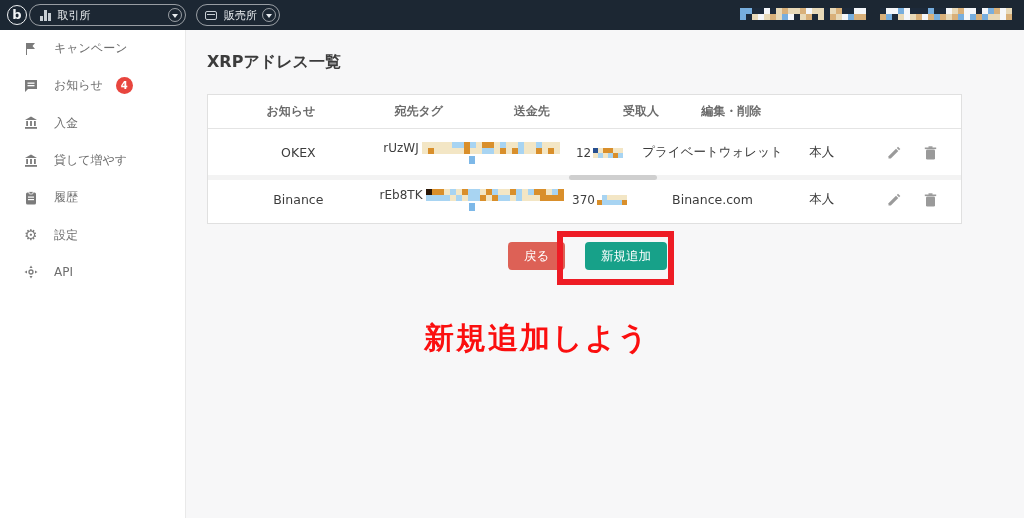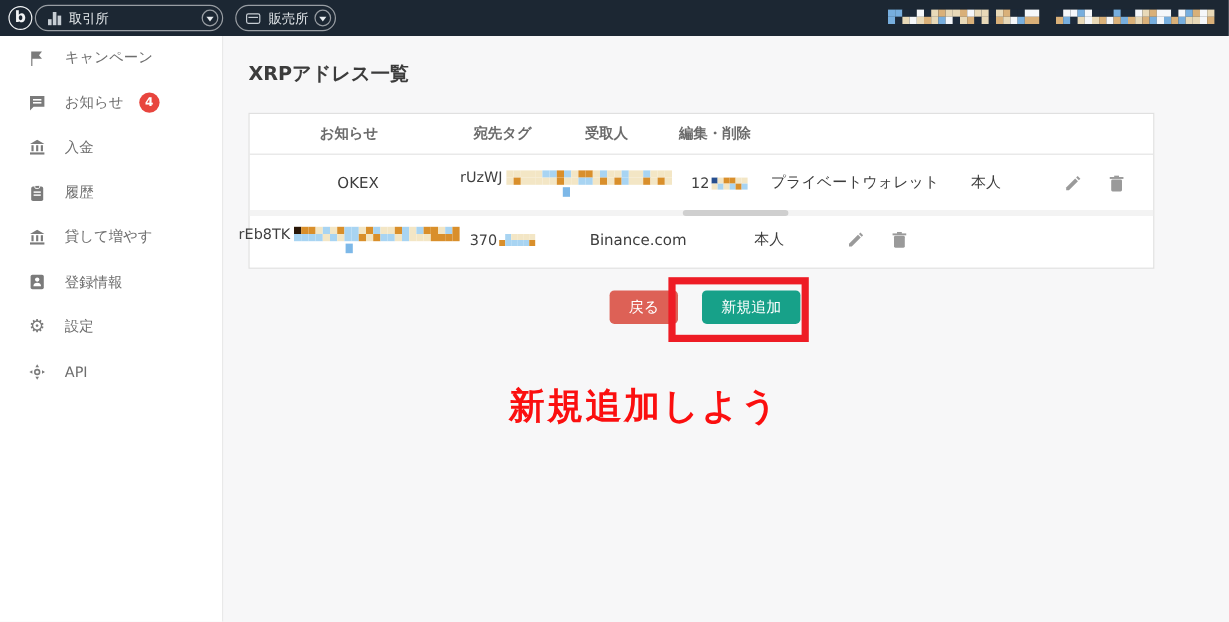--- a/index.html
+++ b/index.html
@@ -229,52 +229,42 @@
             </svg>
         </span>
         <span>入金</span>
       </li>
 
 
 
       <li>
         <span class="ic">
           <svg width="14" height="14" viewBox="0 0 14 14">
-              <rect x="2" y="1.5" width="10" height="12" rx="1.5" fill="#7b7b7b"></rect>
-              <rect x="5" y="0.5" width="4" height="2.5" rx="1" fill="#7b7b7b" stroke="#fff" stroke-width="0.8"></rect>
-              <rect x="4" y="5.5" width="6" height="1.2" fill="#fff"></rect>
-              <rect x="4" y="8" width="6" height="1.2" fill="#fff"></rect>
-            </svg>
-        </span>
-        <span>履歴</span>
-      </li>
-
-      <li>
-        <span class="ic">
-          <svg width="14" height="14" viewBox="0 0 14 14">
               <path d="M7 0.5 13 4H1z" fill="#7b7b7b"></path>
               <rect x="2.2" y="5" width="1.8" height="5" fill="#7b7b7b"></rect>
               <rect x="6.1" y="5" width="1.8" height="5" fill="#7b7b7b"></rect>
               <rect x="10" y="5" width="1.8" height="5" fill="#7b7b7b"></rect>
               <rect x="1" y="11" width="12" height="1.8" fill="#7b7b7b"></rect>
             </svg>
         </span>
         <span>貸して増やす</span>
       </li>
 
       <li>
         <span class="ic">
           <svg width="14" height="14" viewBox="0 0 14 14">
-              <rect x="1.5" y="1" width="11" height="12" rx="1.5" fill="#7b7b7b"></rect>
-              <circle cx="7" cy="5" r="1.8" fill="#fff"></circle>
-              <path d="M3.8 10.5c0-1.8 1.4-2.8 3.2-2.8s3.2 1 3.2 2.8z" fill="#fff"></path>
-            </svg>
-        </span>
-        <span>登録情報</span>
-      </li>
+              <rect x="2" y="1.5" width="10" height="12" rx="1.5" fill="#7b7b7b"></rect>
+              <rect x="5" y="0.5" width="4" height="2.5" rx="1" fill="#7b7b7b" stroke="#fff" stroke-width="0.8"></rect>
+              <rect x="4" y="5.5" width="6" height="1.2" fill="#fff"></rect>
+              <rect x="4" y="8" width="6" height="1.2" fill="#fff"></rect>
+            </svg>
+        </span>
+        <span>履歴</span>
+      </li>
+
 
       <li>
         <span class="ic">
             <span class="gear-glyph">⚙</span>
           </span>
         <span>設定</span>
       </li>
 
       <li>
         <span class="ic">
@@ -292,20 +282,21 @@
     </ul>
   </div>
 
   <div class="main">
     <h1 class="page-title">XRPアドレス一覧</h1>
 
     <div class="table">
       <div class="trow thead">
         <div class="cell c2">お知らせ</div>
         <div class="cell c3">宛先タグ</div>
+        <div class="cell c4">送金先</div>
         <div class="cell c5">受取人</div>
         <div class="cell c6">編集・削除</div>
       </div>
 
       <div class="trow tbody-row">
         <div class="cell c1">OKEX</div>
         <div class="cell c2 addr-cell">
           <span class="addr-line">
             <span class="addr-prefix">rUzWJ</span>
             <span class="mosaic" style="grid-template-columns: repeat(23, 6px);">
@@ -393,20 +384,21 @@
               </svg>
           </span>
         </div>
       </div>
 
       <div class="hscroll">
         <span class="thumb"></span>
       </div>
 
       <div class="trow tbody-row">
+        <div class="cell c1">Binance</div>
         <div class="cell c2 addr-cell">
           <span class="addr-line">
             <span class="addr-prefix">rEb8TK</span>
             <span class="mosaic" style="grid-template-columns: repeat(23, 6px);">
                 <i style="width: 6px; height: 6px; background: rgb(42, 23, 8);"></i>
                 <i style="width: 6px; height: 6px; background: rgb(217, 143, 43);"></i>
                 <i style="width: 6px; height: 6px; background: rgb(217, 143, 43);"></i>
                 <i style="width: 6px; height: 6px; background: rgb(243, 230, 197);"></i>
                 <i style="width: 6px; height: 6px; background: rgb(168, 212, 242);"></i>
                 <i style="width: 6px; height: 6px; background: rgb(243, 230, 197);"></i>

